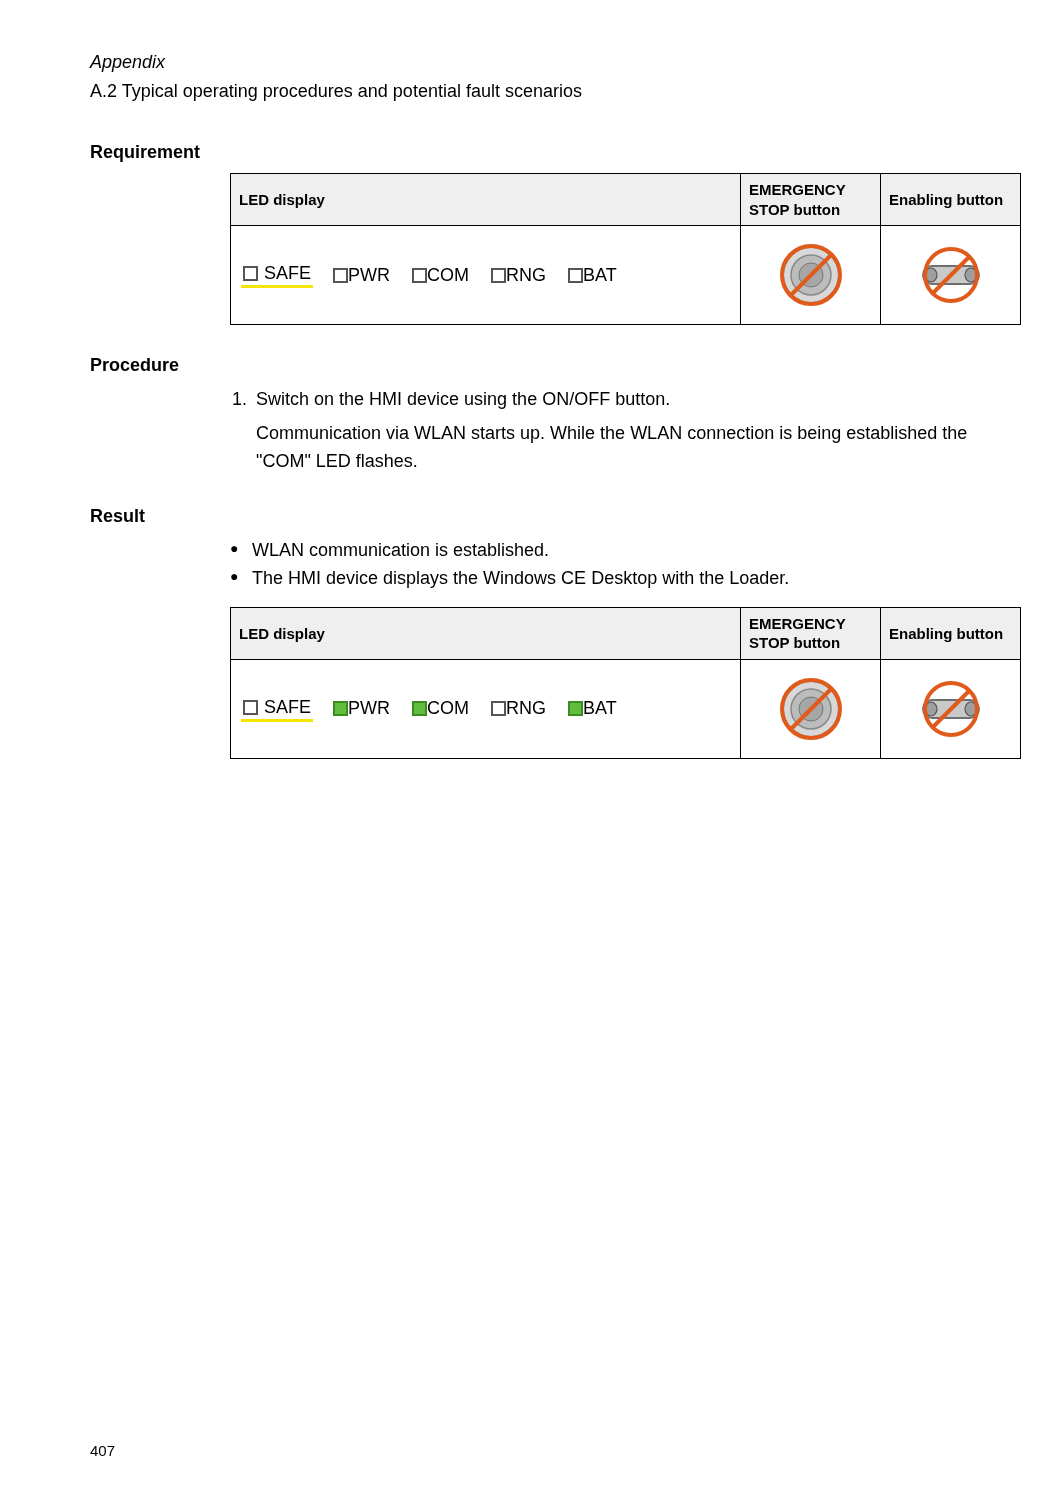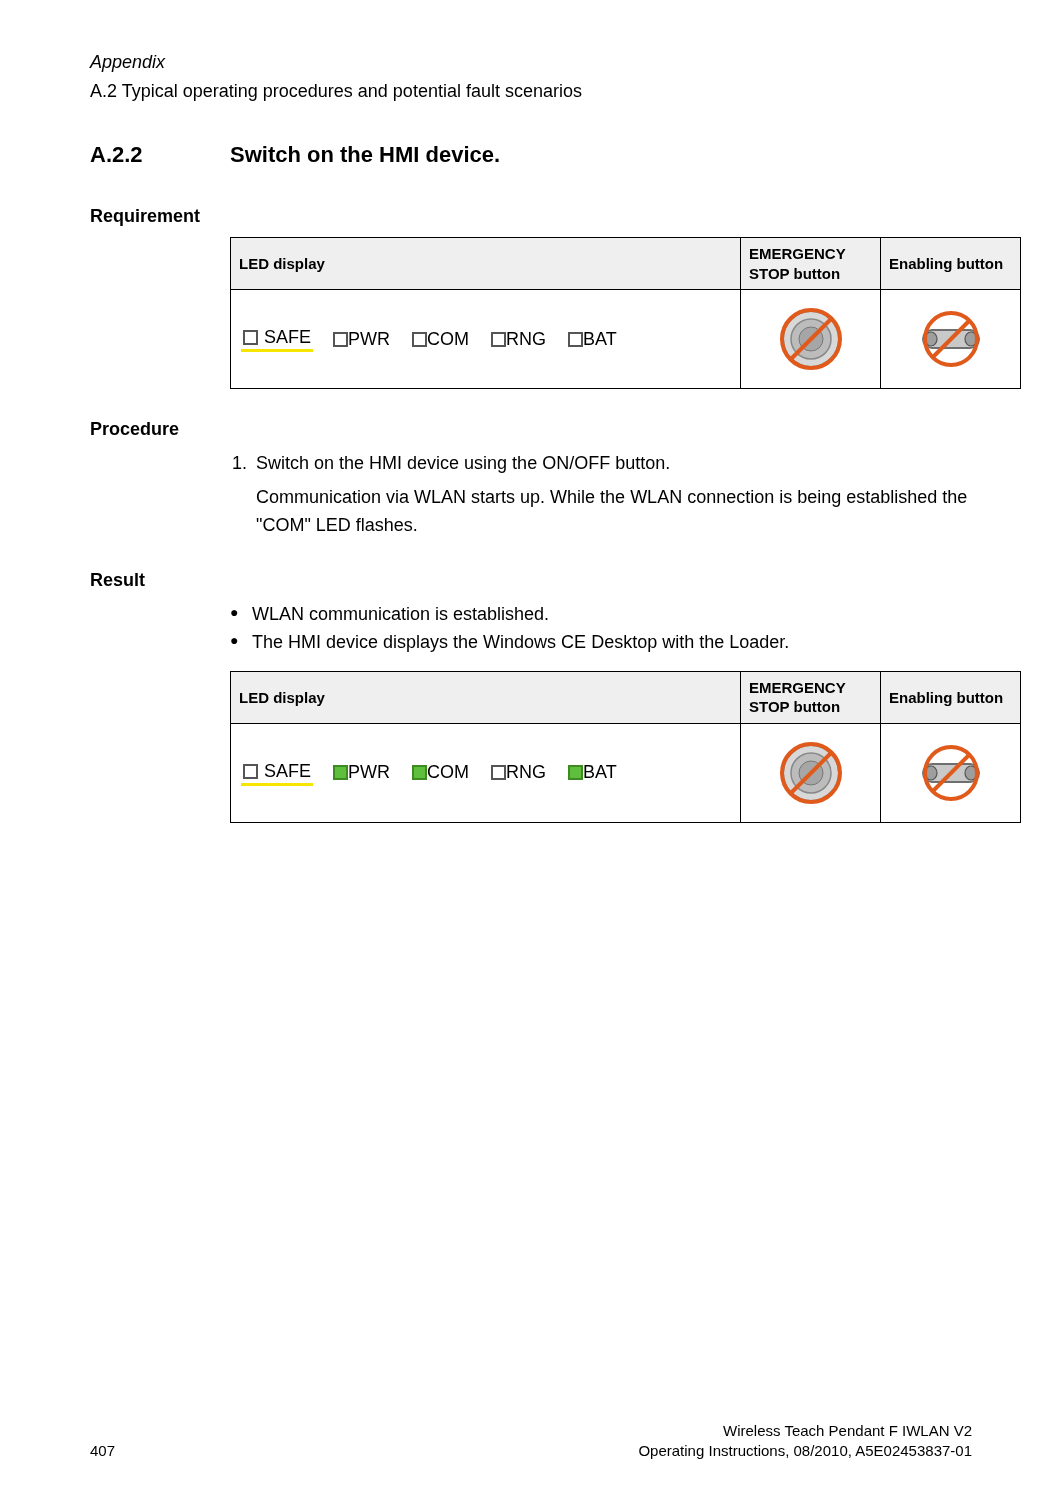--- a/index.html
+++ b/index.html
@@ -170,24 +170,20 @@
     .footer-right { text-align: right; }
   </style>
 </head>
 <body>
 
 <div class="page">
 
   <div class="header-top">Appendix</div>
   <div class="header-sub">A.2 Typical operating procedures and potential fault scenarios</div>
 
-  <div class="section-num-row">
-    <div class="section-num">A.2.2</div>
-    <div class="section-title">Switch on the HMI device.</div>
-  </div>
 
   <div class="sub-heading">Requirement</div>
   <div class="indent-block">
 
     <table class="status">
       <colgroup>
         <col class="col-led">
           <col class="col-estop">
           <col class="col-enable">
       </colgroup>
@@ -317,19 +313,15 @@
             <line x1="23" y1="49" x2="61" y2="11" stroke="#e05a1b" stroke-width="4"></line>
           </svg>
         </td>
       </tr>
     </tbody>
       </table>
   </div>
 
   <div class="footer">
     <div>407</div>
-    <div class="footer-right">
-      <div>Wireless Teach Pendant F IWLAN V2</div>
-      <div>Operating Instructions, 08/2010, A5E02453837-01</div>
-    </div>
   </div>
 
 </div>
 
 </body></html>

